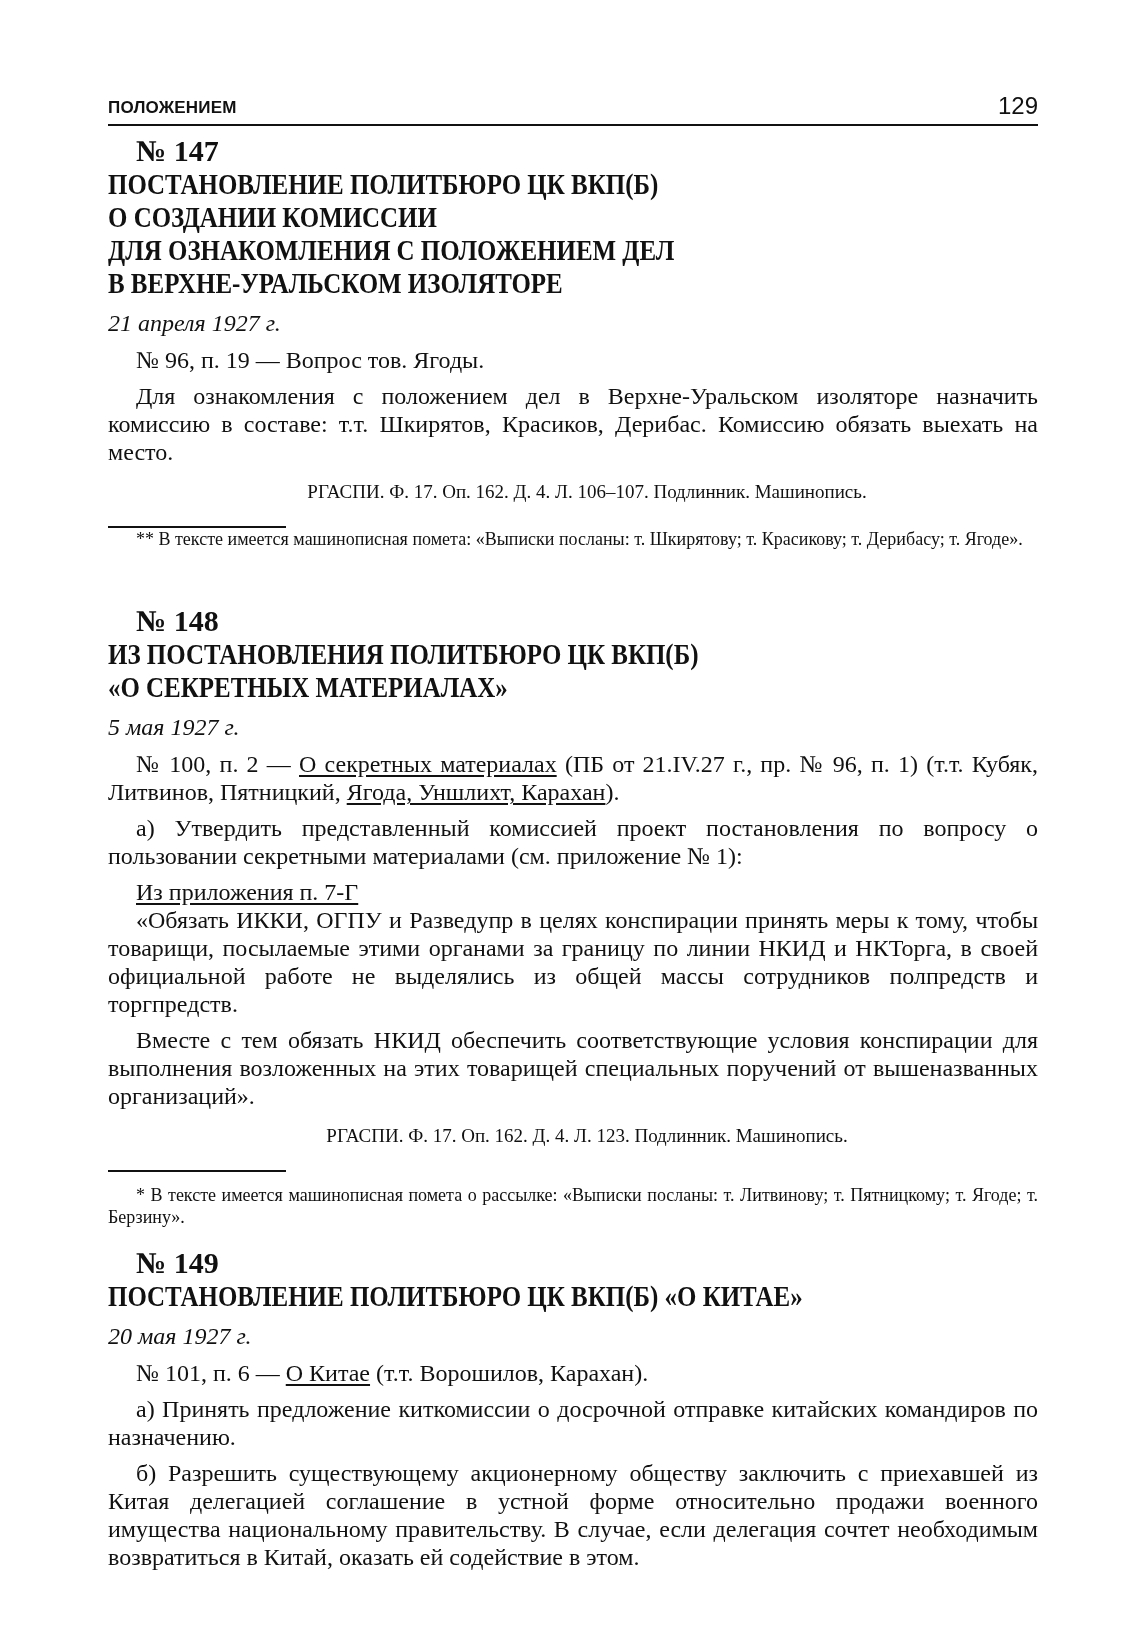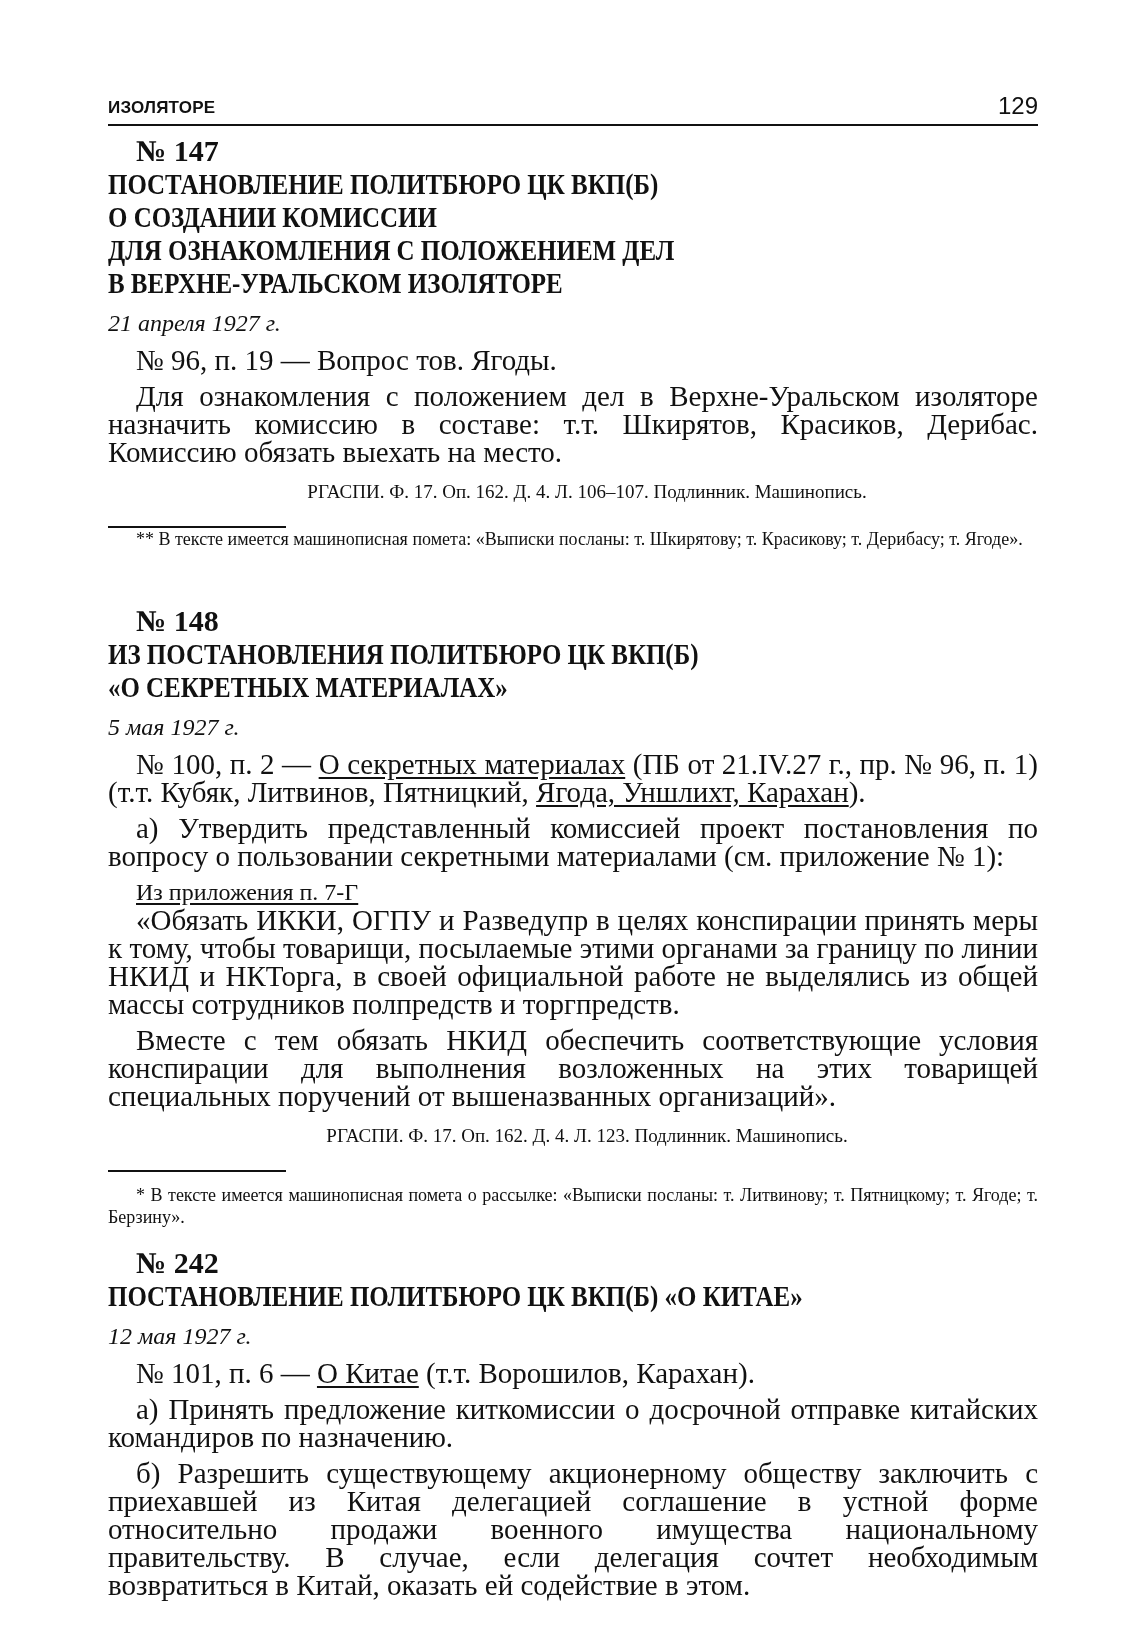--- a/index.html
+++ b/index.html
@@ -9,37 +9,37 @@
   .running-head { position: absolute; top: 92px; left: 0; width: 930px; height: 32px;
                   border-bottom: 2.5px solid #111; }
   .running-head .section { position: absolute; left: 0; top: 6px;
                   font-family: "Liberation Sans", "DejaVu Sans", sans-serif; font-size: 17px; font-weight: bold; letter-spacing: 0.2px; }
   .running-head .pageno { position: absolute; right: 0; top: 0;
                   font-family: "Liberation Sans", "DejaVu Sans", sans-serif; font-size: 24px; }
   .doc { position: absolute; left: 0; width: 930px; }
   .doc-num { font-weight: bold; font-size: 30px; line-height: 34px; padding-left: 28px; }
   .doc-title { font-weight: bold; font-size: 29px; line-height: 33px; margin: 0; text-transform: uppercase; transform: scaleX(0.86); transform-origin: left; white-space: nowrap; }
   .doc-date { font-style: italic; font-size: 24px; line-height: 30px; margin-top: 8px; }
-  .p { font-size: 29px; line-height: 28px; text-align: justify; text-indent: 28px; margin: 0; }
+  .p { font-size: 24px; line-height: 28px; text-align: justify; text-indent: 28px; margin: 0; }
   .p + .p { margin-top: 8px; }
   .gap { margin-top: 8px; }
   .u { text-decoration: underline; text-underline-offset: 3px; }
   .source { font-size: 19px; line-height: 24px; padding-left: 28px; margin-top: 14px; text-align: center; }
   .rule { width: 178px; height: 0; border-top: 2px solid #111; margin-top: 22px; }
   .fn { font-size: 18px; line-height: 22px; text-align: justify; text-indent: 28px; margin: 0; }
   .fn-first { margin-top: 12px; }
   .subhead { font-size: 24px; line-height: 28px; padding-left: 28px; margin-top: 8px; }
 </style>
 </head>
 <body>
 
 <div class="page">
 
   <div class="running-head">
-    <span class="section">ИЗОЛЯТОРЕ</span>
+    <span class="section">ПОЛОЖЕНИЕМ</span>
     <span class="pageno">129</span>
   </div>
 
   <div class="doc" style="top:134px;">
     <div class="doc-num">№ 147</div>
     <div class="doc-title">ПОСТАНОВЛЕНИЕ ПОЛИТБЮРО ЦК ВКП(б)</div>
     <div class="doc-title">О СОЗДАНИИ КОМИССИИ</div>
     <div class="doc-title">ДЛЯ ОЗНАКОМЛЕНИЯ С ПОЛОЖЕНИЕМ ДЕЛ</div>
     <div class="doc-title">В ВЕРХНЕ-УРАЛЬСКОМ ИЗОЛЯТОРЕ</div>
     <div class="doc-date">21 апреля 1927 г.</div>
@@ -59,21 +59,21 @@
     <p class="p gap">а) Утвердить представленный комиссией проект постановления по вопросу о пользовании секретными материалами (см. приложение № 1):</p>
     <div class="subhead"><span class="u">Из приложения п. 7-Г</span></div>
     <p class="p">«Обязать ИККИ, ОГПУ и Разведупр в целях конспирации принять меры к тому, чтобы товарищи, посылаемые этими органами за границу по линии НКИД и НКТорга, в своей официальной работе не выделялись из общей массы сотрудников полпредств и торгпредств.</p>
     <p class="p">Вместе с тем обязать НКИД обеспечить соответствующие условия конспирации для выполнения возложенных на этих товарищей специальных поручений от вышеназванных организаций».</p>
     <div class="source">РГАСПИ. Ф. 17. Оп. 162. Д. 4. Л. 123. Подлинник. Машинопись.</div>
     <div class="rule"></div>
     <p class="fn fn-first">* В тексте имеется машинописная помета о рассылке: «Выписки посланы: т. Литвинову; т. Пятницкому; т. Ягоде; т. Берзину».</p>
   </div>
 
   <div class="doc" style="top:1246px;">
-    <div class="doc-num">№ 242</div>
+    <div class="doc-num">№ 149</div>
     <div class="doc-title">ПОСТАНОВЛЕНИЕ ПОЛИТБЮРО ЦК ВКП(б) «О КИТАЕ»</div>
-    <div class="doc-date">12 мая 1927 г.</div>
+    <div class="doc-date">20 мая 1927 г.</div>
     <p class="p gap"><span>№ 101, п. 6 — </span><span class="u">О Китае</span><span> (т.т. Ворошилов, Карахан).</span></p>
     <p class="p gap">а) Принять предложение киткомиссии о досрочной отправке китайских командиров по назначению.</p>
     <p class="p">б) Разрешить существующему акционерному обществу заключить с приехавшей из Китая делегацией соглашение в устной форме относительно продажи военного имущества национальному правительству. В случае, если делегация сочтет необходимым возвратиться в Китай, оказать ей содействие в этом.</p>
   </div>
 
 </div>
 
 </body></html>

